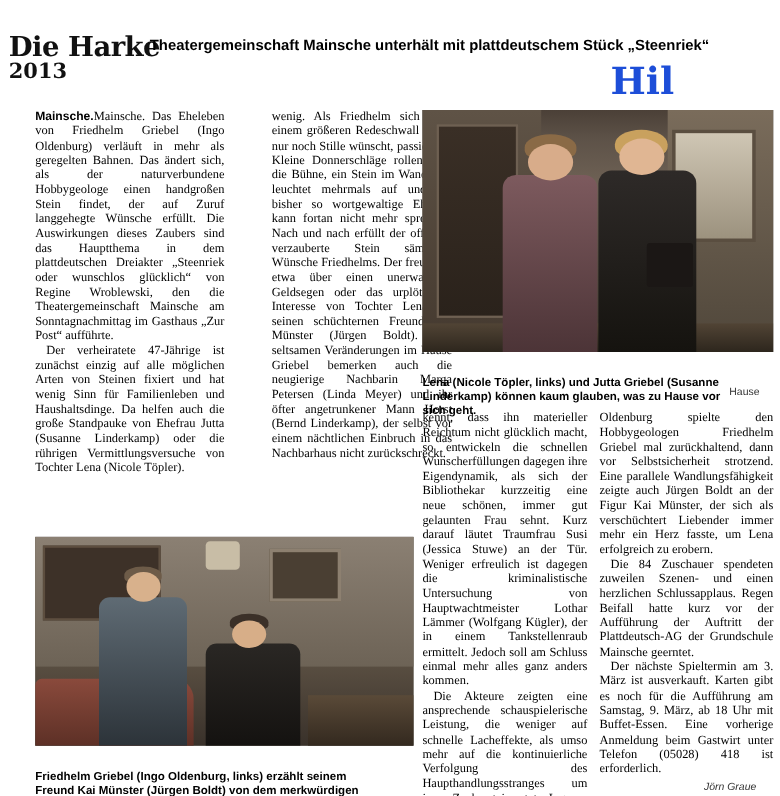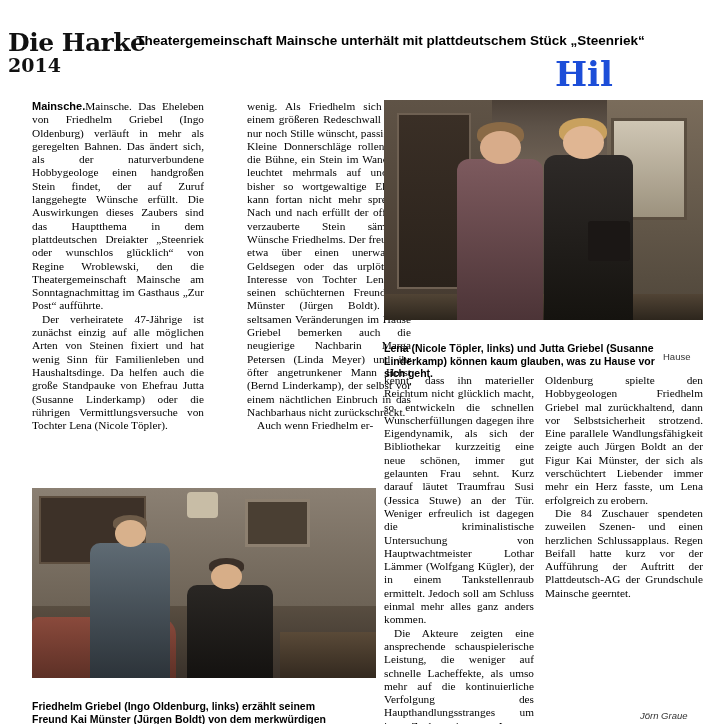--- a/index.html
+++ b/index.html
@@ -216,37 +216,36 @@
   }
   #credit-top { left: 663px; top: 351px; }
   #byline { left: 640px; top: 710px; font-style: italic; }
 
 </style>
 </head>
 <body>
 
 <div class="masthead">
   <div class="masthead-title">Die Harke</div>
-  <div class="masthead-year">2014</div>
+  <div class="masthead-year">2013</div>
 </div>
 
 <div class="headline-wrap">
   <p class="subhead">Theatergemeinschaft Mainsche unterhält mit plattdeutschem Stück „Steenriek“</p>
 </div>
 
 <div class="ghost-text">Hil</div>
 
 <div class="col" id="col1">
   <p class="first"><span class="lead-in">Mainsche.</span><span>Mainsche. Das Eheleben von Friedhelm Griebel (Ingo Oldenburg) verläuft in mehr als geregelten Bahnen. Das ändert sich, als der naturverbundene Hobbygeologe einen handgroßen Stein findet, der auf Zuruf langgehegte Wünsche erfüllt. Die Auswirkungen dieses Zaubers sind das Hauptthema in dem plattdeutschen Dreiakter „Steenriek oder wunschlos glücklich“ von Regine Wroblewski, den die Theatergemeinschaft Mainsche am Sonntagnachmittag im Gasthaus „Zur Post“ aufführte.</span></p>
   <p>Der verheiratete 47-Jährige ist zunächst einzig auf alle möglichen Arten von Steinen fixiert und hat wenig Sinn für Familienleben und Haushaltsdinge. Da helfen auch die große Standpauke von Ehefrau Jutta (Susanne Linderkamp) oder die rührigen Vermittlungsversuche von Tochter Lena (Nicole Töpler).</p>
 </div>
 
 <div class="col" id="col2">
   <p class="first">wenig. Als Friedhelm sich nach einem größeren Redeschwall Juttas nur noch Stille wünscht, passiert es: Kleine Donnerschläge rollen über die Bühne, ein Stein im Wandregal leuchtet mehrmals auf und die bisher so wortgewaltige Ehefrau kann fortan nicht mehr sprechen. Nach und nach erfüllt der offenbar verzauberte Stein sämtliche Wünsche Friedhelms. Der freut sich etwa über einen unerwarteten Geldsegen oder das urplötzliche Interesse von Tochter Lena für seinen schüchternen Freund Kai Münster (Jürgen Boldt). Die seltsamen Veränderungen im Hause Griebel bemerken auch die neugierige Nachbarin Marga Petersen (Linda Meyer) und ihr öfter angetrunkener Mann Horst (Bernd Linderkamp), der selbst vor einem nächtlichen Einbruch in das Nachbarhaus nicht zurückschreckt.</p>
-  <p>Auch wenn Friedhelm er-</p>
 </div>
 
 <div class="photo" id="photo-top">
   <div class="ph-inner">
     <div class="tp-wall-l"></div>
     <div class="tp-door"></div>
     <div class="tp-wall-r"></div>
     <div class="tp-window"></div>
     <div class="tp-floor"></div>
     <div class="tp-p1-body"></div>
@@ -263,20 +262,21 @@
 <div class="credit" id="credit-top">Hause</div>
 
 <div class="col" id="col3">
   <p class="first">kennt, dass ihn materieller Reichtum nicht glücklich macht, so entwickeln die schnellen Wunscherfüllungen dagegen ihre Eigendynamik, als sich der Bibliothekar kurzzeitig eine neue schönen, immer gut gelaunten Frau sehnt. Kurz darauf läutet Traumfrau Susi (Jessica Stuwe) an der Tür. Weniger erfreulich ist dagegen die kriminalistische Untersuchung von Hauptwachtmeister Lothar Lämmer (Wolfgang Kügler), der in einem Tankstellenraub ermittelt. Jedoch soll am Schluss einmal mehr alles ganz anders kommen.</p>
   <p>Die Akteure zeigten eine ansprechende schauspielerische Leistung, die weniger auf schnelle Lacheffekte, als umso mehr auf die kontinuierliche Verfolgung des Haupthandlungsstranges um jenen Zauberstein setzte. Ingo</p>
 </div>
 
 <div class="col" id="col4">
   <p class="first">Oldenburg spielte den Hobbygeologen Friedhelm Griebel mal zurückhaltend, dann vor Selbstsicherheit strotzend. Eine parallele Wandlungsfähigkeit zeigte auch Jürgen Boldt an der Figur Kai Münster, der sich als verschüchtert Liebender immer mehr ein Herz fasste, um Lena erfolgreich zu erobern.</p>
   <p>Die 84 Zuschauer spendeten zuweilen Szenen- und einen herzlichen Schlussapplaus. Regen Beifall hatte kurz vor der Aufführung der Auftritt der Plattdeutsch-AG der Grundschule Mainsche geerntet.</p>
+  <p>Der nächste Spieltermin am 3. März ist ausverkauft. Karten gibt es noch für die Aufführung am Samstag, 9. März, ab 18 Uhr mit Buffet-Essen. Eine vorherige Anmeldung beim Gastwirt unter Telefon (05028) 418 ist erforderlich.</p>
 </div>
 
 <div class="photo" id="photo-bottom">
   <div class="ph-inner">
     <div class="bp-wall"></div>
     <div class="bp-shelf"></div>
     <div class="bp-pic"></div>
     <div class="bp-lamp"></div>
     <div class="bp-sofa"></div>
     <div class="bp-table"></div>

